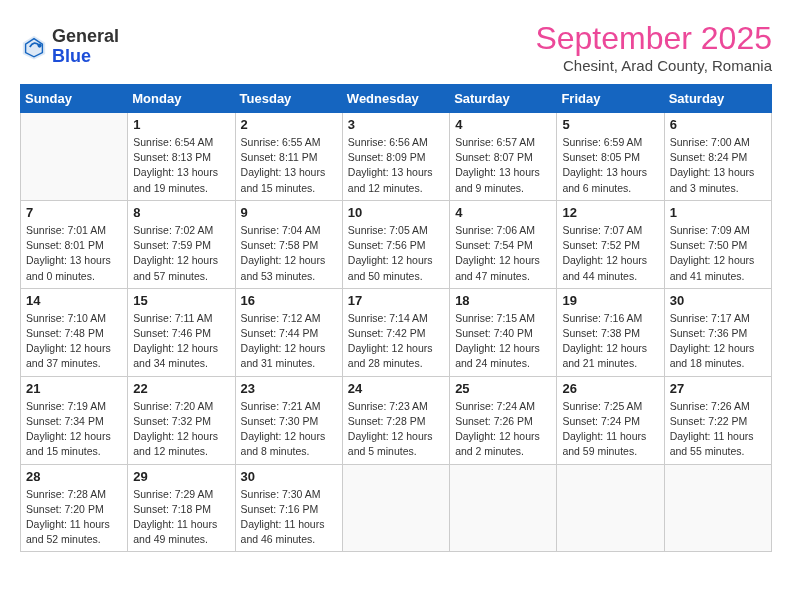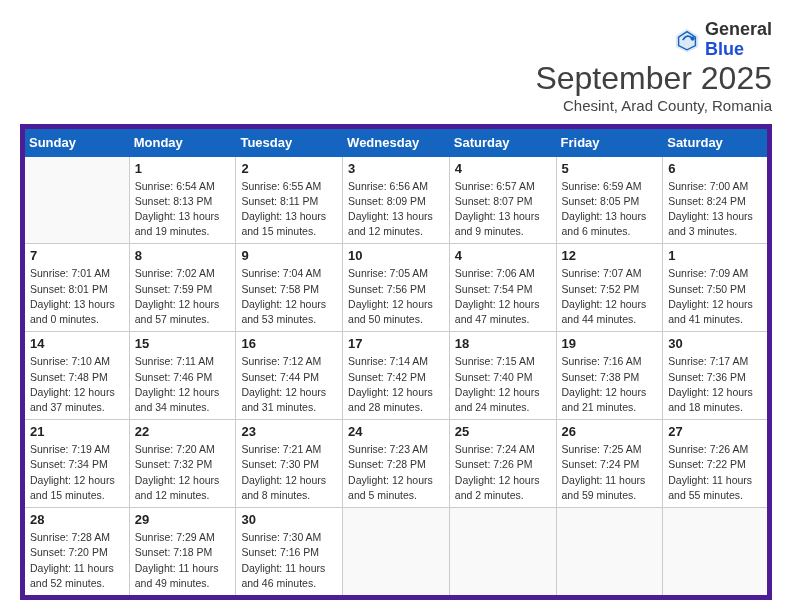--- a/index.html
+++ b/index.html
@@ -6,23 +6,22 @@
     body {
       font-family: Arial, sans-serif;
       background: #fff;
       width: 792px;
       min-height: 612px;
       padding: 20px;
     }
     .header {
       display: flex;
       justify-content: space-between;
-      align-items: flex-end;
+      align-items: center;
       margin-bottom: 10px;
-      flex-direction: column;
     }
     .logo {
       display: flex;
       align-items: center;
       gap: 4px;
     }
     .logo-text {
       font-size: 18px;
       font-weight: bold;
       line-height: 1.1;
@@ -32,30 +31,30 @@
     .logo-icon {
       width: 28px;
       height: 28px;
     }
     .title-block {
       text-align: right;
     }
     .month-title {
       font-size: 32px;
       font-weight: normal;
-      color: #404040;
+      color: #ec4899;
     }
     .location-title {
       font-size: 15px;
       color: #444;
     }
     .calendar {
       width: 100%;
       border-collapse: collapse;
-      border: 5px solid #4c1d95;
+      border: 1px solid #4c1d95;
     }
     .calendar th {
       background-color: #1565c0;
       color: #fff;
       font-size: 13px;
       font-weight: bold;
       padding: 6px 4px;
       text-align: left;
       border: 1px solid #1565c0;
     }

